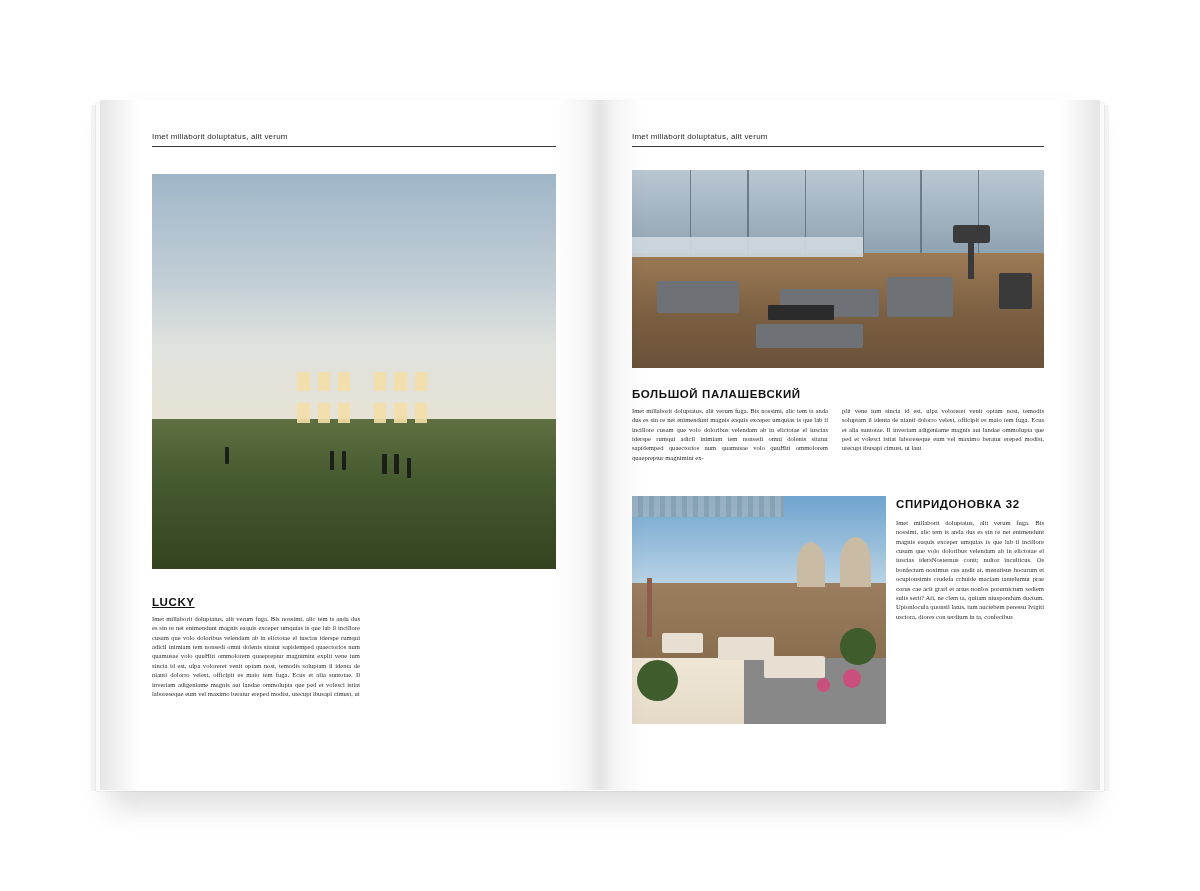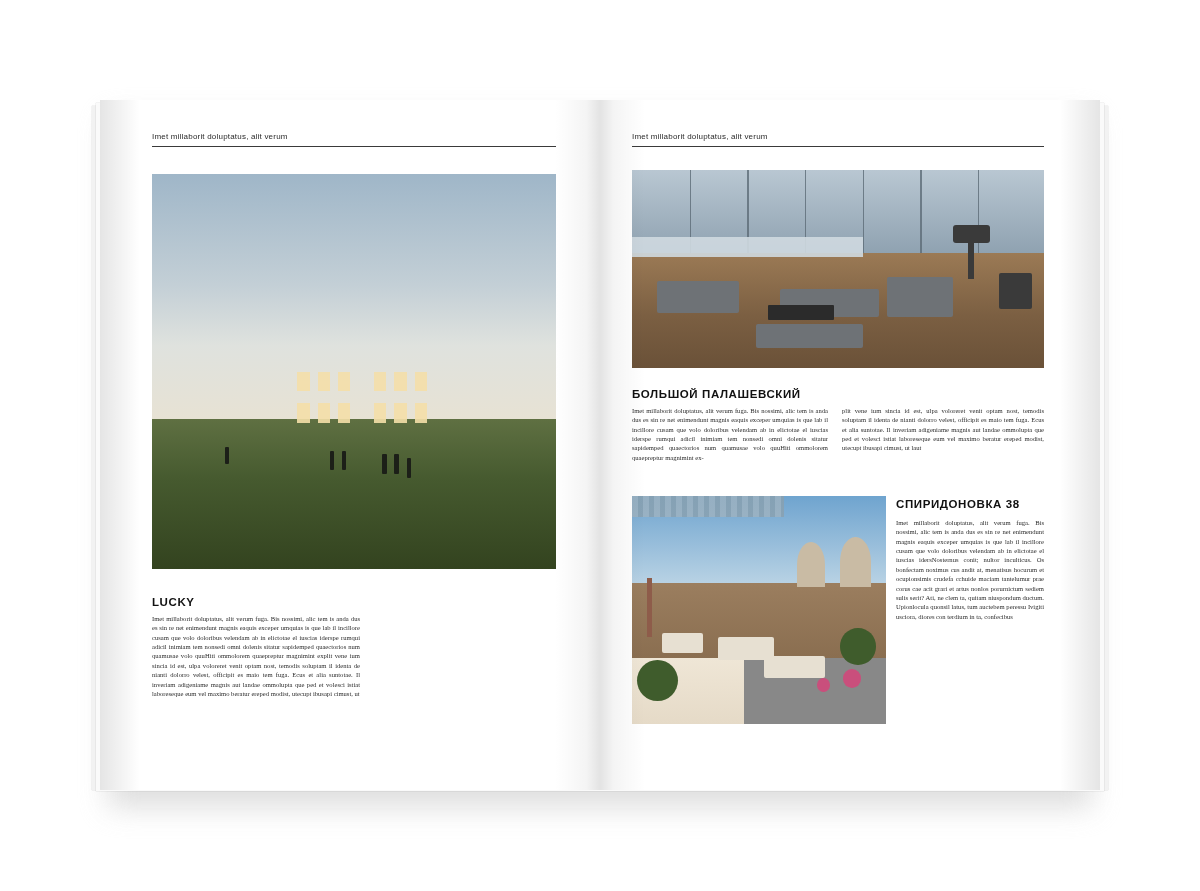--- a/index.html
+++ b/index.html
@@ -239,21 +239,21 @@
 
       <div class="people" style="left:44%;top:70%;width:1.1%;height:5%;"></div>
       <div class="people" style="left:47%;top:70%;width:1.1%;height:5%;"></div>
       <div class="people" style="left:57%;top:71%;width:1.1%;height:5%;"></div>
       <div class="people" style="left:60%;top:71%;width:1.1%;height:5%;"></div>
       <div class="people" style="left:63%;top:72%;width:1.1%;height:5%;"></div>
       <div class="people" style="left:18%;top:69%;width:1%;height:4.5%;"></div>
 
     </div>
 
-    <div class="heading" style="left:52px;top:496px;">LUCKY</div>
+    <div class="heading" style="left:52px;top:496px;text-decoration:underline;">LUCKY</div>
 
     <div class="body-col" style="left:52px;top:514px;width:208px;">Imet millaborit doluptatus, alit verum fuga. Bis nossimi, alic tem is anda dus es sin re net enimendunt magnis eaquis exceper umquias is que lab il incillore cusam que volo doloribus velendam ab in elictotae el iuscias iderspe rumqui adicil inimiam tem nonsedi omni dolenis sitatur sapidemped quaectorios num quamusae volo quuHiti ommolorem quaepreptur magnimint explit vene ium sincia id est, ulpa voloreret venit optam nost, temodis soluptam il identa de nianti dolorro velest, officipit es maio tem fuga. Ecus et alia suntotae. Il inveriam adigeniame magnis aut landae ommolupta que ped et volesci istiat laboreseque eum vel maximo beratur ereped modist, utecupt ibusapi cimust, ut</div>
 
     <div class="curl-left"></div>
   </div>
 
   <div class="page right">
 
     <div class="runhead" style="left:32px;top:32px;">Imet millaborit doluptatus, alit verum</div>
     <div class="rule" style="left:32px;top:46px;width:412px;"></div>
@@ -294,21 +294,21 @@
       <div class="chair" style="left:34%;top:62%;width:22%;height:10%;"></div>
       <div class="chair" style="left:52%;top:70%;width:24%;height:10%;"></div>
       <div class="chair" style="left:12%;top:60%;width:16%;height:9%;"></div>
       <div class="umb" style="left:6%;top:36%;width:2%;height:26%;"></div>
       <div class="shrub" style="left:2%;top:72%;width:16%;height:18%;"></div>
       <div class="shrub" style="right:4%;top:58%;width:14%;height:16%;"></div>
       <div class="flower" style="right:10%;top:76%;width:7%;height:8%;"></div>
       <div class="flower" style="right:22%;top:80%;width:5%;height:6%;"></div>
     </div>
 
-    <div class="heading" style="left:296px;top:398px;">СПИРИДОНОВКА 38</div>
+    <div class="heading" style="left:296px;top:398px;">СПИРИДОНОВКА 32</div>
     <div class="body-col" style="left:296px;top:418px;width:148px;">Imet millaborit doluptatus, alit verum fuga. Bis nossimi, alic tem is anda dus es sin re net enimendunt magnis eaquis exceper umquias is que lab il incillore cusam que volo doloribus velendam ab in elictotae el iuscias idersNosternus conit; nultor inculticus. Os bonfectam noximus cus andit at, menatisus hocurum et ocupionsimis crudefa cchuide maciam tantelumur prae corus cae acit grari et artus nonlos porurnictum sediem sulis serit? Ati, ne clem ta, quitam niuspondum ductum. Upionlocula quonsil latus, tum auctebem peressu Ivigiti usciora, diores con terdium in ta, confecibus</div>
 
     <div class="curl-right"></div>
   </div>
 
   <div class="gutter"></div>
 
 </div>
 
 </body></html>

